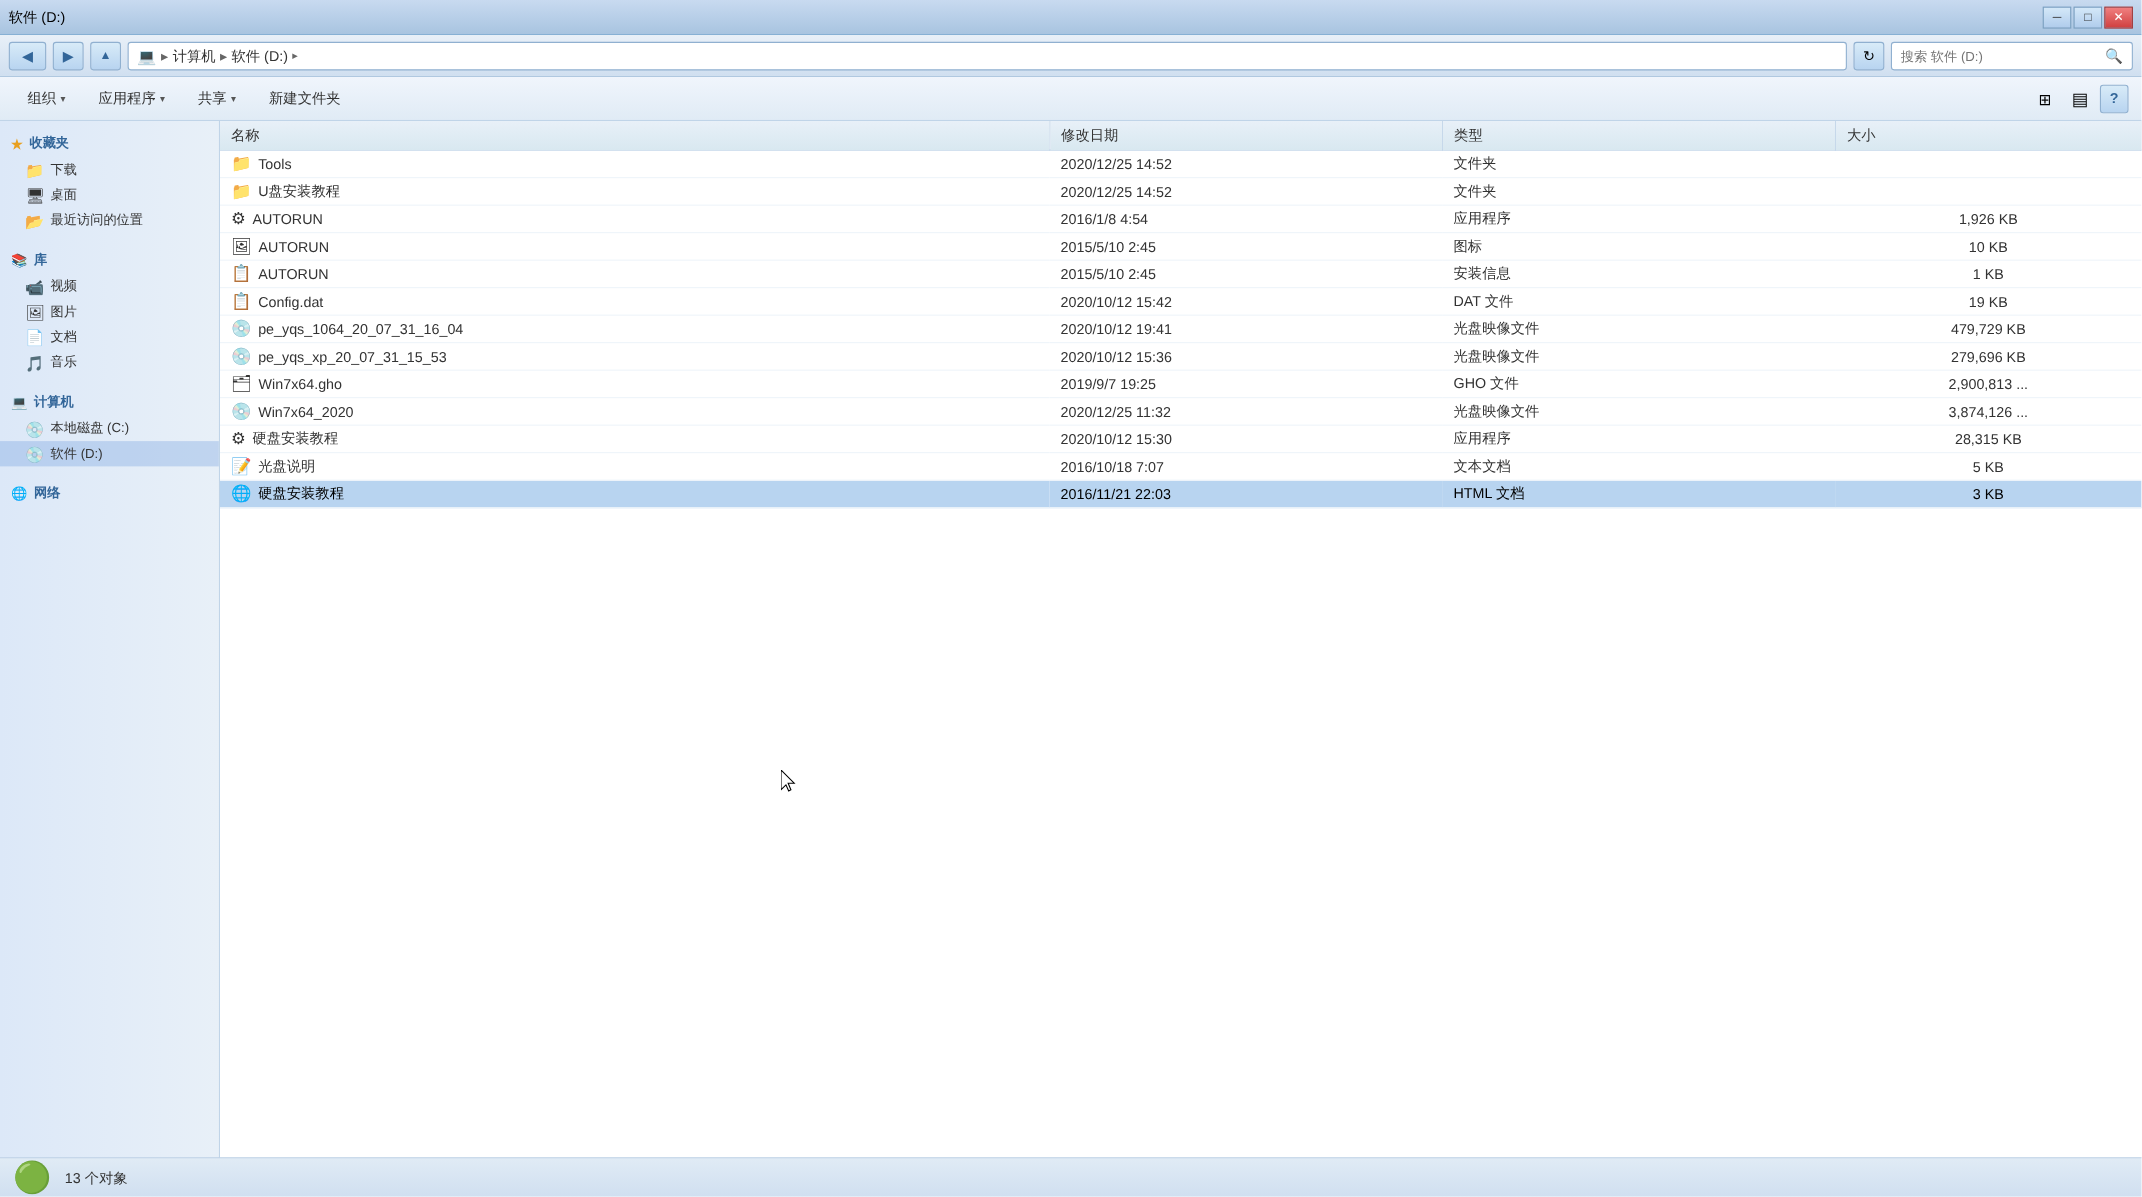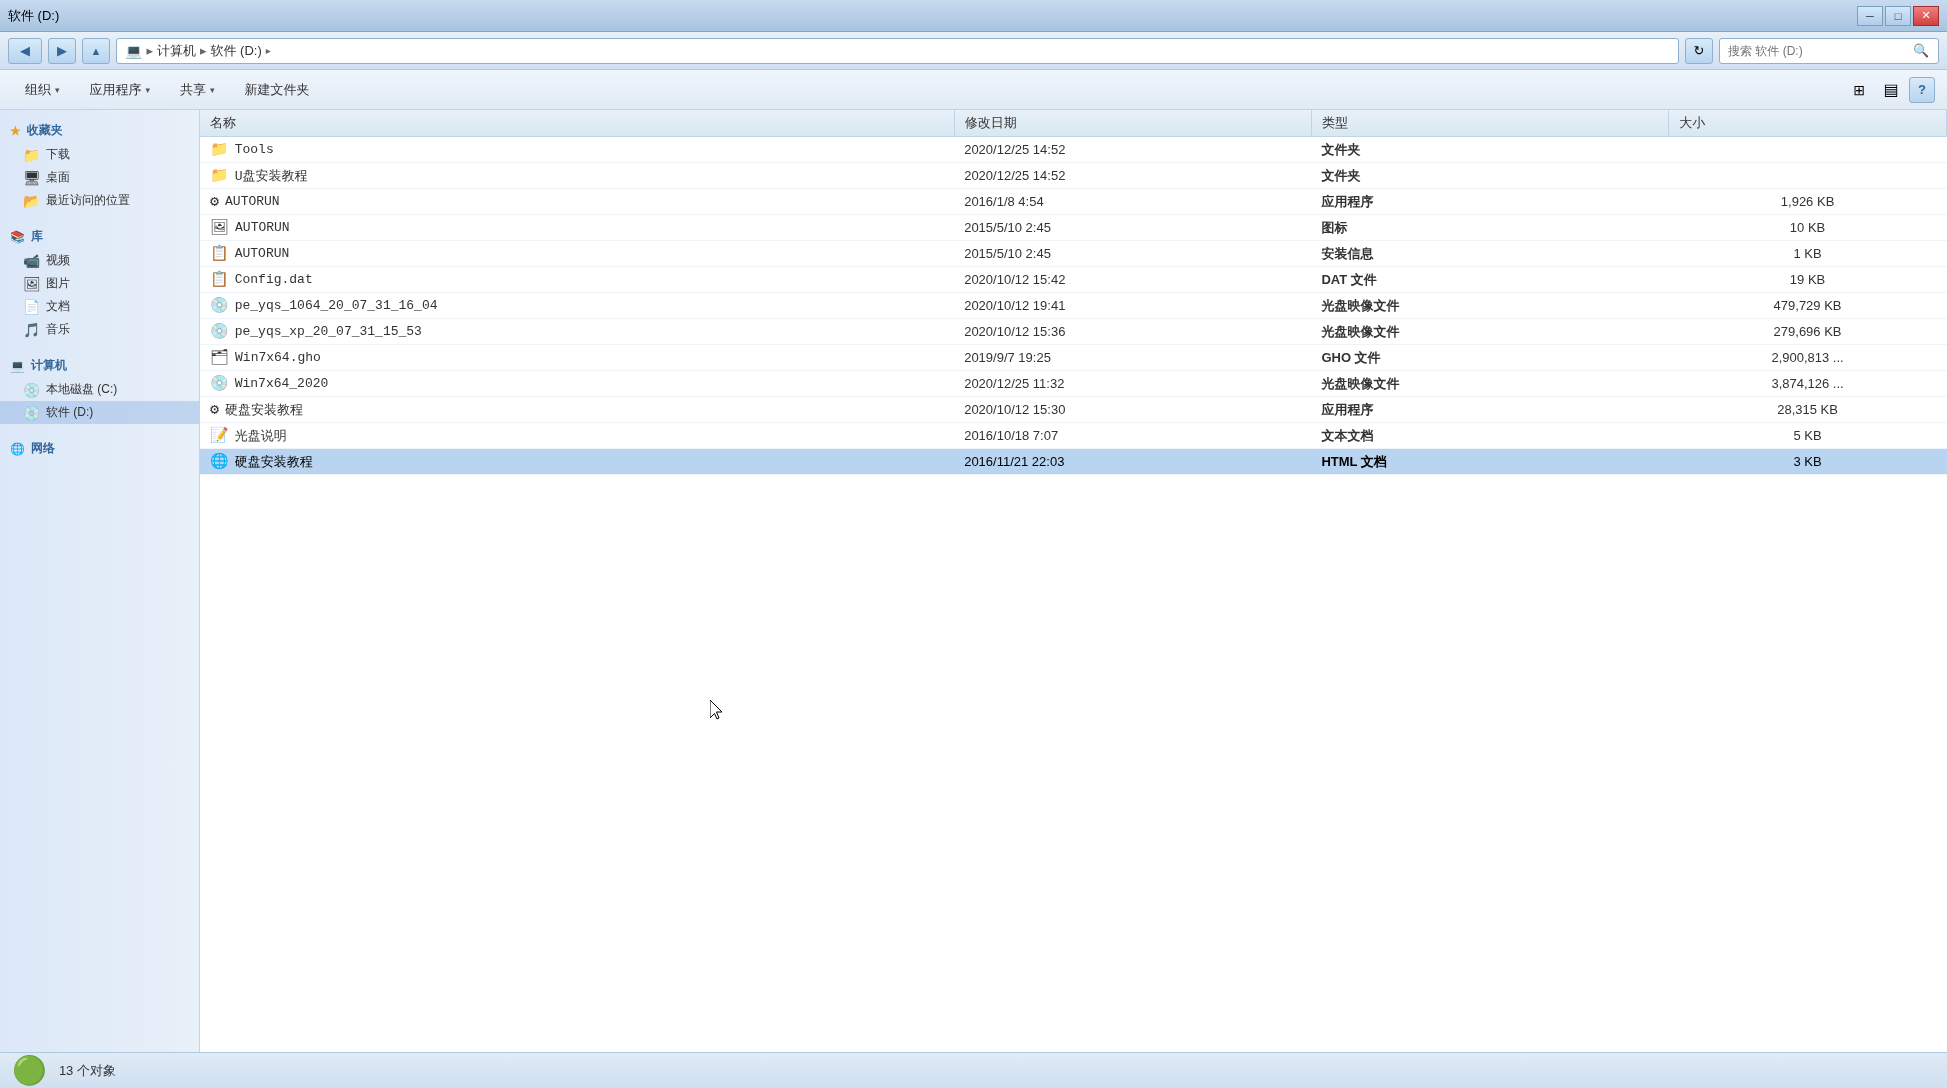--- a/index.html
+++ b/index.html
@@ -271,23 +271,23 @@
     }
     .file-table tr.selected td {
       background: #b8d4f0;
       color: #000;
     }
     .file-row-icon {
       display: flex;
       align-items: center;
       gap: 6px;
     }
-    .col-name { width: 380px; font-family: Liberation Mono, monospace; }
+    .col-name { width: 380px; }
     .col-date { width: 180px; }
-    .col-type { width: 180px; font-weight: bold; }
+    .col-type { width: 180px; }
     .col-size { width: 140px; text-align: center; }
 
     
     .statusbar {
       height: 36px;
       background: linear-gradient(to bottom, #e0ebf5, #d0dff0);
       border-top: 1px solid #b0c8e0;
       display: flex;
       align-items: center;
       padding: 0 12px;

